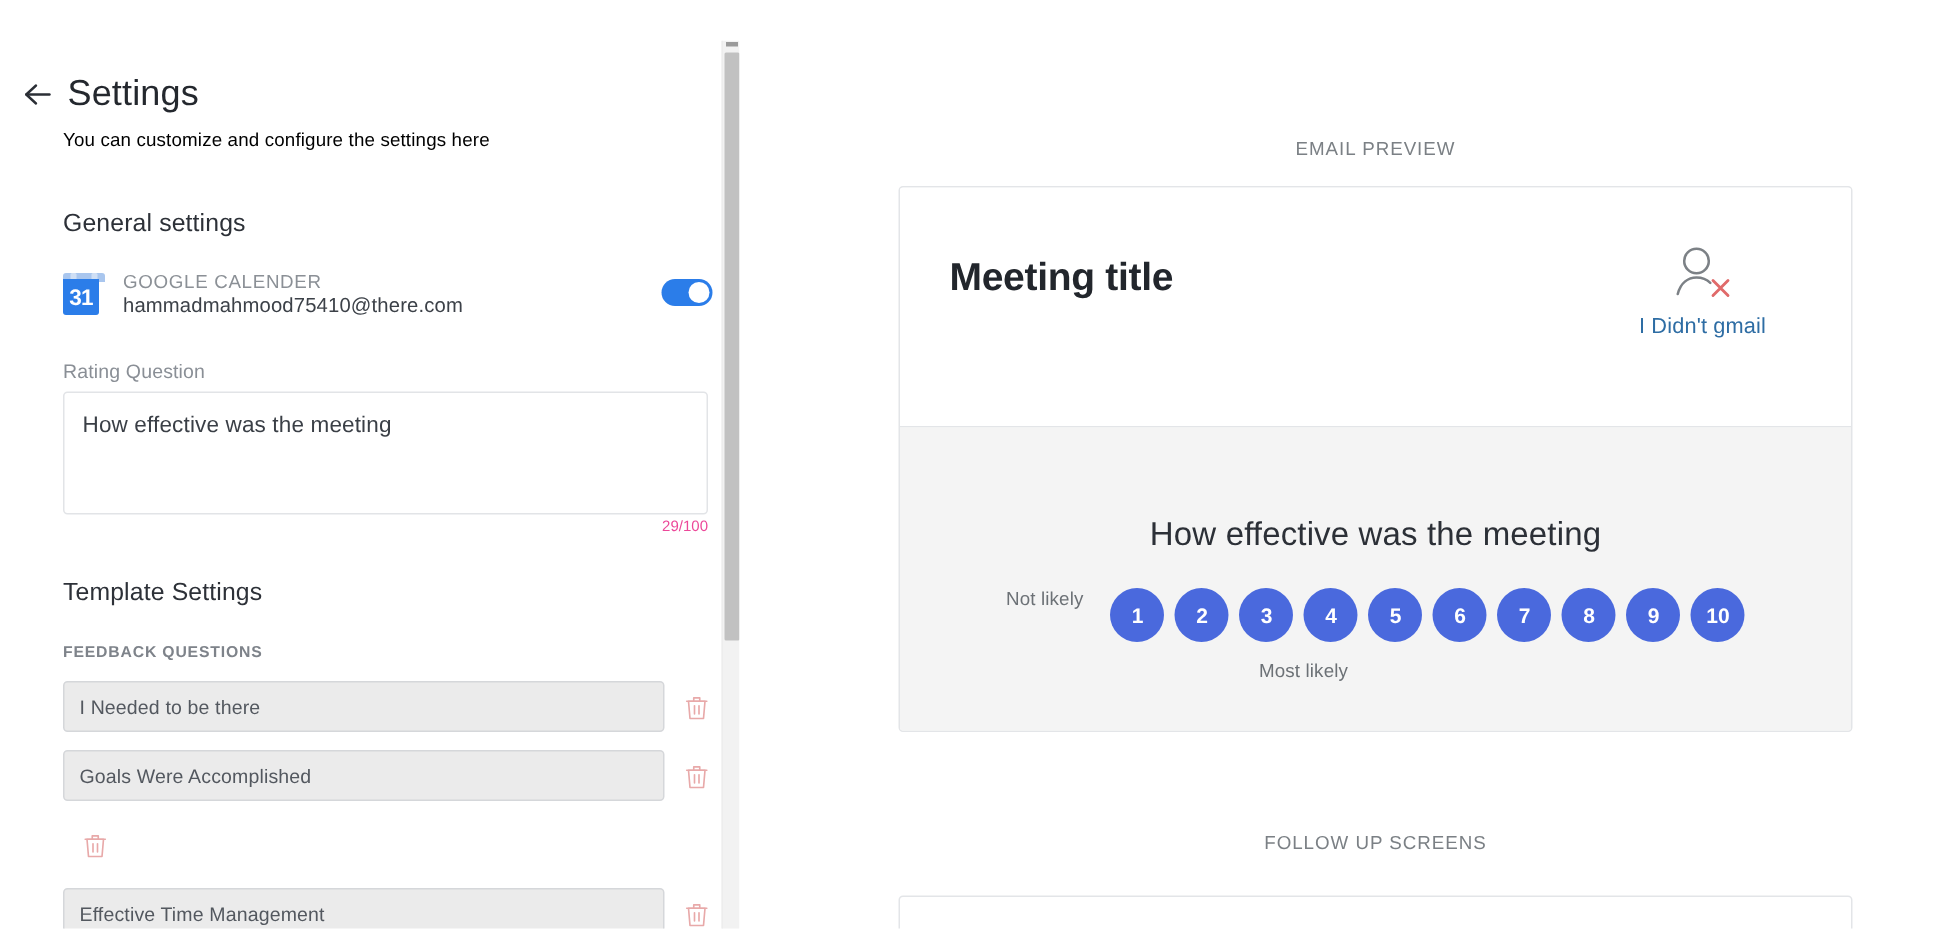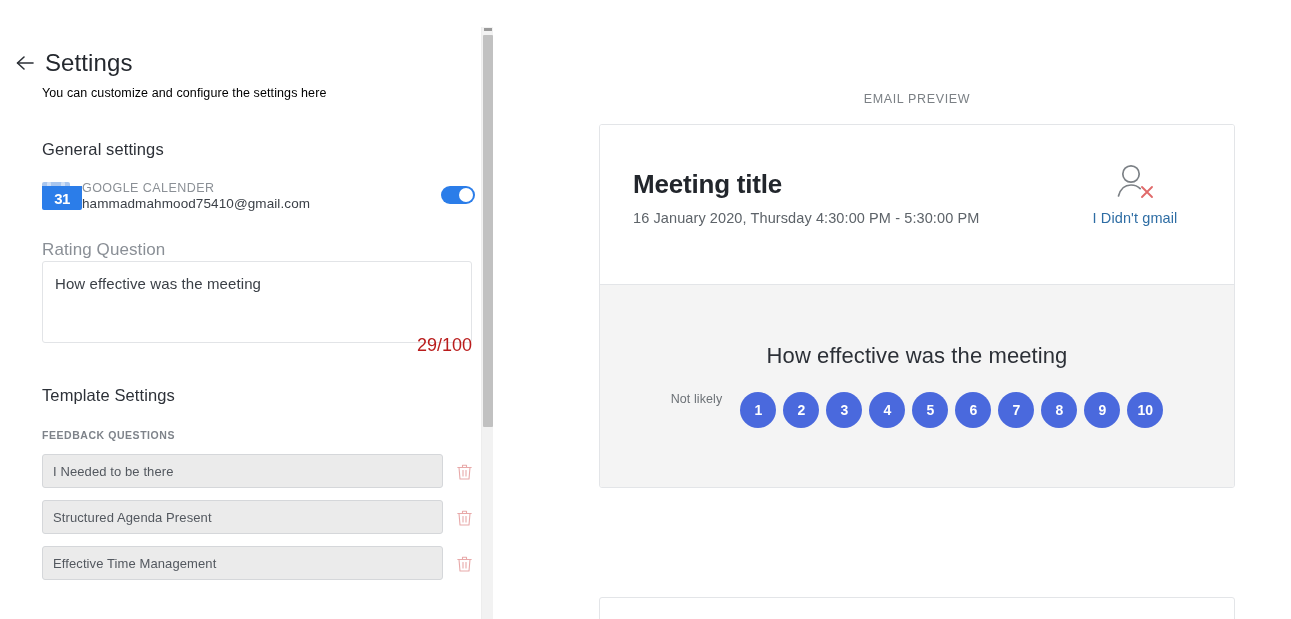--- a/index.html
+++ b/index.html
@@ -93,21 +93,21 @@
   .gcal-icon .top-strip {
     position: absolute;
     left: 0; top: 0;
     width: 28px; height: 6px;
     background: #a9c6ee;
     border-radius: 2px 2px 0 0;
   }
   .gcal-icon .body {
     position: absolute;
     left: 0; top: 4px;
-    width: 40px; height: 24px;
+    width: 24px; height: 24px;
     background: #2b7de9;
     border-radius: 0 0 2px 2px;
     color: #ffffff;
     font-size: 15px;
     font-weight: 700;
     display: flex; align-items: center; justify-content: center;
     letter-spacing: -0.5px;
   }
   .gcal-icon .tab-l, .gcal-icon .tab-r {
     position: absolute;
@@ -151,21 +151,21 @@
     right: 2px; top: 2px;
     width: 14px; height: 14px;
     border-radius: 50%;
     background: #ffffff;
   }
 
   
   .field-label {
     position: absolute;
     left: 42px; top: 213px;
-    font-size: 17px;
+    font-size: 13px;
     color: #8a8f96;
     letter-spacing: .1px;
   }
   .rating-textarea {
     position: absolute;
     left: 42px; top: 234px;
     width: 430px; height: 82px;
     border: 1px solid #e2e4e7;
     border-radius: 3px;
     background: #ffffff;
@@ -173,25 +173,25 @@
     font-family: "Liberation Sans", sans-serif;
     font-size: 15px;
     color: #3a3f46;
     resize: none;
     outline: none;
     line-height: 19px;
     letter-spacing: .1px;
   }
   .char-count {
     position: absolute;
-    left: 42px; top: 308px;
+    left: 42px; top: 319px;
     width: 430px;
     text-align: right;
-    font-size: 18px;
-    color: #b91c1c;
+    font-size: 10px;
+    color: #ec4899;
   }
 
   .feedback-heading {
     position: absolute;
     left: 42px; top: 402px;
     font-size: 10.5px;
     font-weight: 700;
     color: #7e838a;
     letter-spacing: .55px;
   }
@@ -448,21 +448,21 @@
 
       <div class="account-row">
         <span class="gcal-icon">
           <span class="top-strip"></span>
           <span class="tab-l"></span>
           <span class="tab-r"></span>
           <span class="body">31</span>
         </span>
         <span class="account-text">
           <span class="account-name">GOOGLE CALENDER</span>
-          <span class="account-email">hammadmahmood75410@gmail.com</span>
+          <span class="account-email">hammadmahmood75410@there.com</span>
         </span>
         <span class="toggle">
           <span class="knob"></span>
         </span>
       </div>
 
       <div class="field-label">Rating Question</div>
       <textarea class="rating-textarea" placeholder="Enter rating question" style="">How effective was the meeting</textarea>
       <div class="char-count">29/100</div>
 
@@ -477,23 +477,34 @@
             <svg width="15" height="17" viewBox="0 0 15 17" fill="none">
               <path d="M2 4.5 H13 L12 16 H3 Z" stroke="#e8a9a9" stroke-width="1.1" stroke-linejoin="round"></path>
               <path d="M0.8 4.5 H14.2" stroke="#e8a9a9" stroke-width="1.1" stroke-linecap="round"></path>
               <path d="M5.5 4.3 V2.2 H9.5 V4.3" stroke="#e8a9a9" stroke-width="1.1" stroke-linejoin="round"></path>
               <path d="M6 7.5 V13" stroke="#e8a9a9" stroke-width="1.1" stroke-linecap="round"></path>
               <path d="M9 7.5 V13" stroke="#e8a9a9" stroke-width="1.1" stroke-linecap="round"></path>
             </svg>
           </span>
         </div>
 
-
         <div class="question-row">
-          <input class="question-input" type="text" value="Structured Agenda Present" style="">
+          <input class="question-input" type="text" value="Goals Were Accomplished" style="">
+          <span class="trash-btn">
+            <svg width="15" height="17" viewBox="0 0 15 17" fill="none">
+              <path d="M2 4.5 H13 L12 16 H3 Z" stroke="#e8a9a9" stroke-width="1.1" stroke-linejoin="round"></path>
+              <path d="M0.8 4.5 H14.2" stroke="#e8a9a9" stroke-width="1.1" stroke-linecap="round"></path>
+              <path d="M5.5 4.3 V2.2 H9.5 V4.3" stroke="#e8a9a9" stroke-width="1.1" stroke-linejoin="round"></path>
+              <path d="M6 7.5 V13" stroke="#e8a9a9" stroke-width="1.1" stroke-linecap="round"></path>
+              <path d="M9 7.5 V13" stroke="#e8a9a9" stroke-width="1.1" stroke-linecap="round"></path>
+            </svg>
+          </span>
+        </div>
+
+        <div class="question-row">
           <span class="trash-btn">
             <svg width="15" height="17" viewBox="0 0 15 17" fill="none">
               <path d="M2 4.5 H13 L12 16 H3 Z" stroke="#e8a9a9" stroke-width="1.1" stroke-linejoin="round"></path>
               <path d="M0.8 4.5 H14.2" stroke="#e8a9a9" stroke-width="1.1" stroke-linecap="round"></path>
               <path d="M5.5 4.3 V2.2 H9.5 V4.3" stroke="#e8a9a9" stroke-width="1.1" stroke-linejoin="round"></path>
               <path d="M6 7.5 V13" stroke="#e8a9a9" stroke-width="1.1" stroke-linecap="round"></path>
               <path d="M9 7.5 V13" stroke="#e8a9a9" stroke-width="1.1" stroke-linecap="round"></path>
             </svg>
           </span>
         </div>
@@ -525,21 +536,20 @@
 
   <div class="panel-edge"></div>
 
   <div class="preview-area">
 
     <div class="preview-heading heading-email">EMAIL PREVIEW</div>
 
     <div class="email-card">
       <div class="email-top">
         <div class="meeting-title">Meeting title</div>
-        <div class="meeting-time">16 January 2020, Thursday 4:30:00 PM - 5:30:00 PM</div>
         <div class="attend-block">
           <div class="attend-icon">
             <svg width="42" height="38" viewBox="0 0 42 38" fill="none">
               <circle cx="17" cy="11" r="8.2" stroke="#7c8186" stroke-width="1.7"></circle>
               <path d="M4.5 33 C6.5 25.5 11.5 22 17 22 C20.6 22 23.8 23.2 26.2 25.6" stroke="#7c8186" stroke-width="1.7" stroke-linecap="round"></path>
               <path d="M28 24 L38 34 M38 24 L28 34" stroke="#e06a6a" stroke-width="1.9" stroke-linecap="round"></path>
             </svg>
           </div>
           <div class="attend-link">I Didn't gmail</div>
         </div>
@@ -555,23 +565,25 @@
           <span class="scale-dot">3</span>
           <span class="scale-dot">4</span>
           <span class="scale-dot">5</span>
           <span class="scale-dot">6</span>
           <span class="scale-dot">7</span>
           <span class="scale-dot">8</span>
           <span class="scale-dot">9</span>
           <span class="scale-dot">10</span>
         </div>
 
+        <div class="most-likely">Most likely</div>
       </div>
     </div>
 
+    <div class="preview-heading heading-followup">FOLLOW UP SCREENS</div>
 
     <div class="followup-card">
       <div class="followup-title">Meeting title</div>
       <div class="followup-circle"></div>
     </div>
 
   </div>
 
 </div>
 

